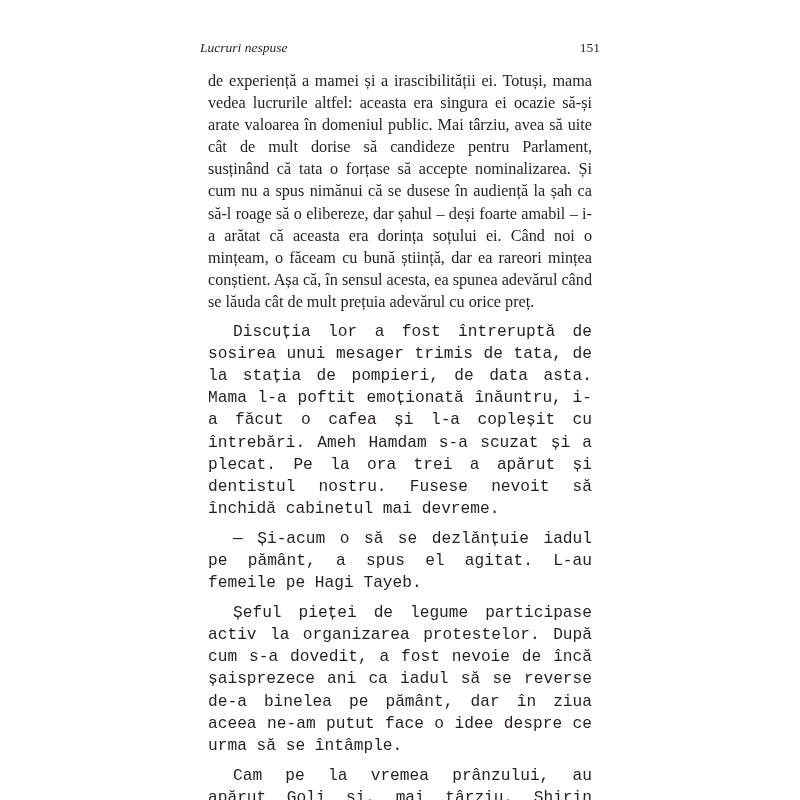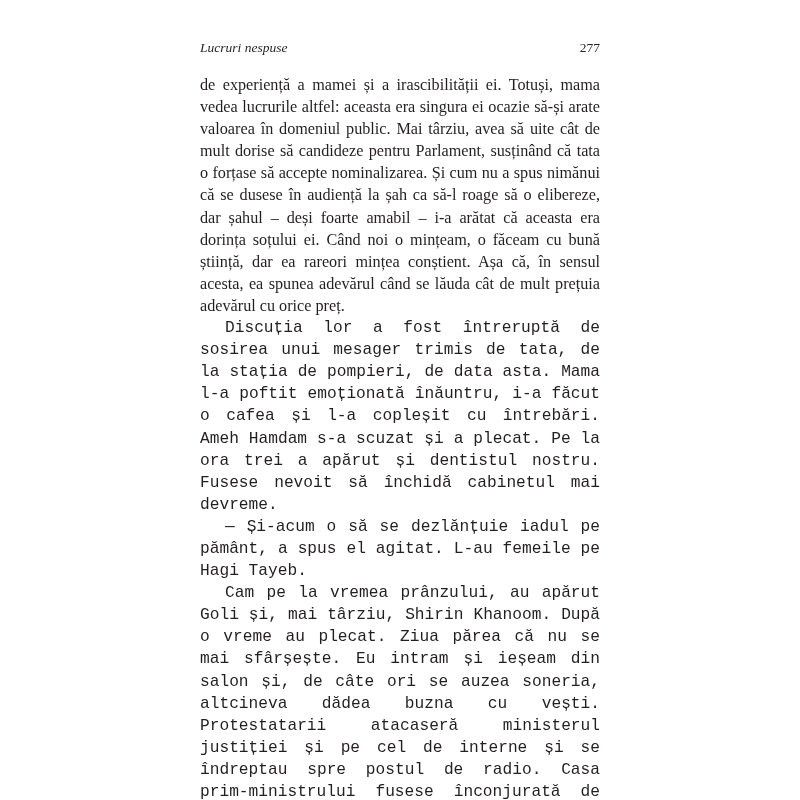--- a/index.html
+++ b/index.html
@@ -4,35 +4,36 @@
   <style>
     html, body { margin: 0; padding: 0; background: #ffffff; }
     body { width: 800px; height: 800px; position: relative; overflow: hidden; }
     .page {
       position: absolute; left: 200px; top: 40px; width: 400px;
       font-family: "Liberation Serif", "DejaVu Serif", serif;
       color: #231f20;
     }
     .running-head {
       display: flex; justify-content: space-between; align-items: baseline;
-      font-size: 13.5px; height: 22px; margin-bottom: 12px;
+      font-size: 13.5px; height: 22px; margin-bottom: 2px;
     }
     .running-head .title { font-style: italic; }
     .body-text { font-size: 16.2px; line-height: 22.1px; }
-    .body-text p { margin: 0; text-align: justify; hyphens: manual; }
+    .body-text p { margin: 8px; text-align: justify; hyphens: manual; }
     .body-text p.indent { text-indent: 25px; font-family: Liberation Mono, monospace; }
   </style>
 </head>
 <body>
 
 <div class="page">
   <div class="running-head">
     <span class="title">Lucruri nespuse</span>
-    <span class="num">277</span>
+    <span class="num">151</span>
   </div>
   <div class="body-text">
     <p>de experiență a mamei și a irascibilității ei. Totuși, mama vedea lucrurile altfel: aceasta era singura ei ocazie să-și arate valoarea în domeniul public. Mai târziu, avea să uite cât de mult dorise să candideze pentru Parlament, susținând că tata o forțase să accepte nominalizarea. Și cum nu a spus nimănui că se dusese în audiență la șah ca să-l roage să o elibereze, dar șahul – deși foarte amabil – i-a arătat că aceasta era dorința soțului ei. Când noi o mințeam, o făceam cu bună știință, dar ea rareori mințea conștient. Așa că, în sensul acesta, ea spunea adevărul când se lăuda cât de mult prețuia adevărul cu orice preț.</p>
     <p class="indent">Discuția lor a fost întreruptă de sosirea unui mesager trimis de tata, de la stația de pompieri, de data asta. Mama l-a poftit emoționată înăuntru, i-a făcut o cafea și l-a copleșit cu întrebări. Ameh Hamdam s-a scuzat și a plecat. Pe la ora trei a apărut și dentistul nostru. Fusese nevoit să închidă cabinetul mai devreme.</p>
     <p class="indent">— Și-acum o să se dezlănțuie iadul pe pământ, a spus el agitat. L-au femeile pe Hagi Tayeb.</p>
+    <p class="indent">Șeful pieței de legume participase activ la organizarea pro­testelor. După cum s-a dovedit, a fost nevoie de încă șaisprezece ani ca iadul să se reverse de-a binelea pe pământ, dar în ziua aceea ne-am putut face o idee despre ce urma să se întâmple.</p>
     <p class="indent">Cam pe la vremea prânzului, au apărut Goli și, mai târziu, Shirin Khanoom. După o vreme au plecat. Ziua părea că nu se mai sfârșește. Eu intram și ieșeam din salon și, de câte ori se auzea soneria, altcineva dădea buzna cu vești. Protestatarii ata­caseră ministerul justiției și pe cel de interne și se îndreptau spre postul de radio. Casa prim-ministrului fusese înconjurată de peste două sute de bărbați cu bâte. Protestatarii incendiaseră Zoorkhaneh, unde se practicau sporturile tradiționale. Băteau femeile care nu purtau văl și atacaseră stația de pompieri înainte ca tata să ajungă acolo. Guvernul deschisese focul asupra pro­testatarilor și spitalele erau pline cu morți și răniți și cu rudele acestora.</p>
 
   </div>
 </div>
 
 </body></html>

